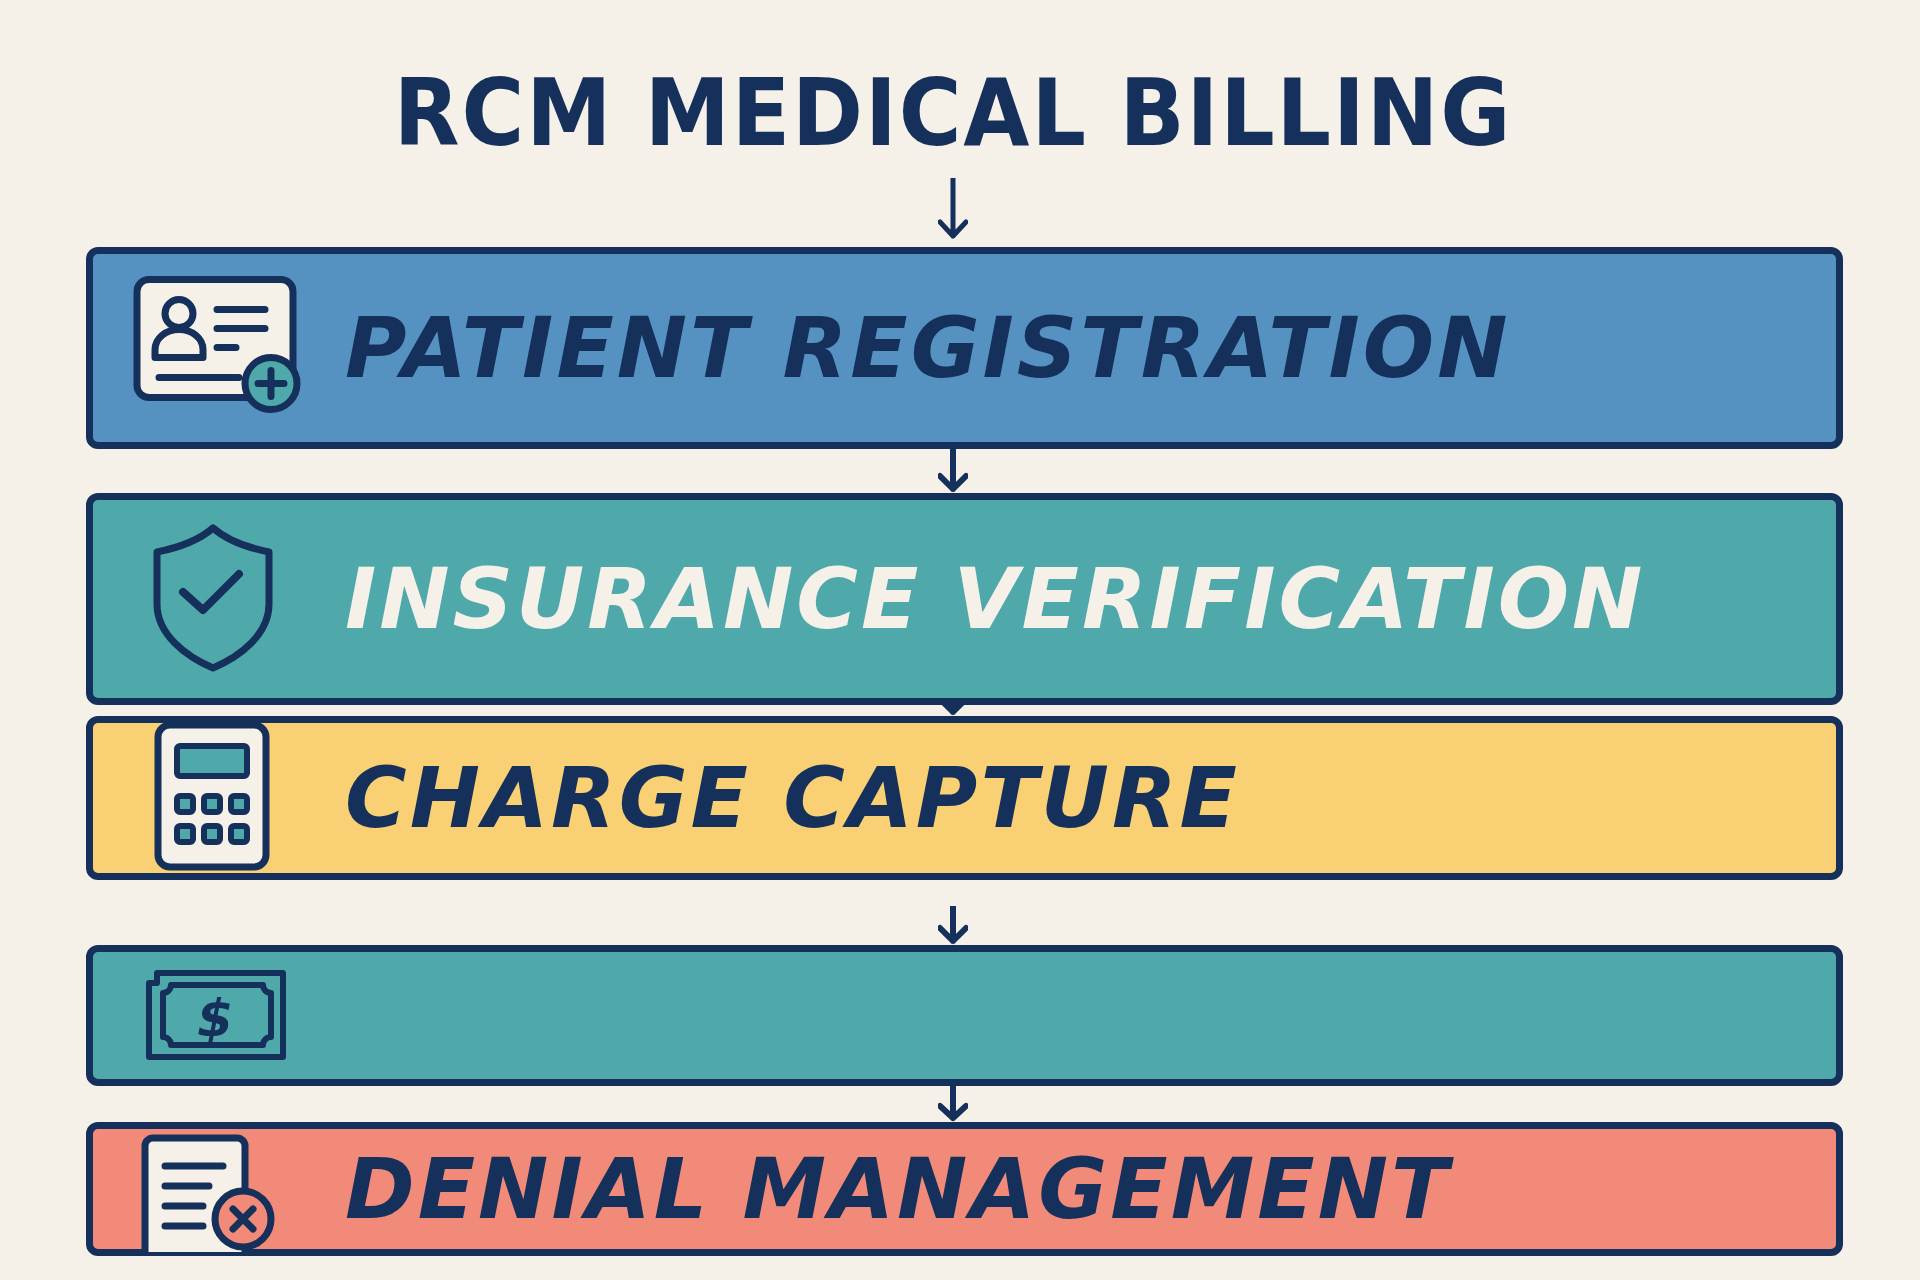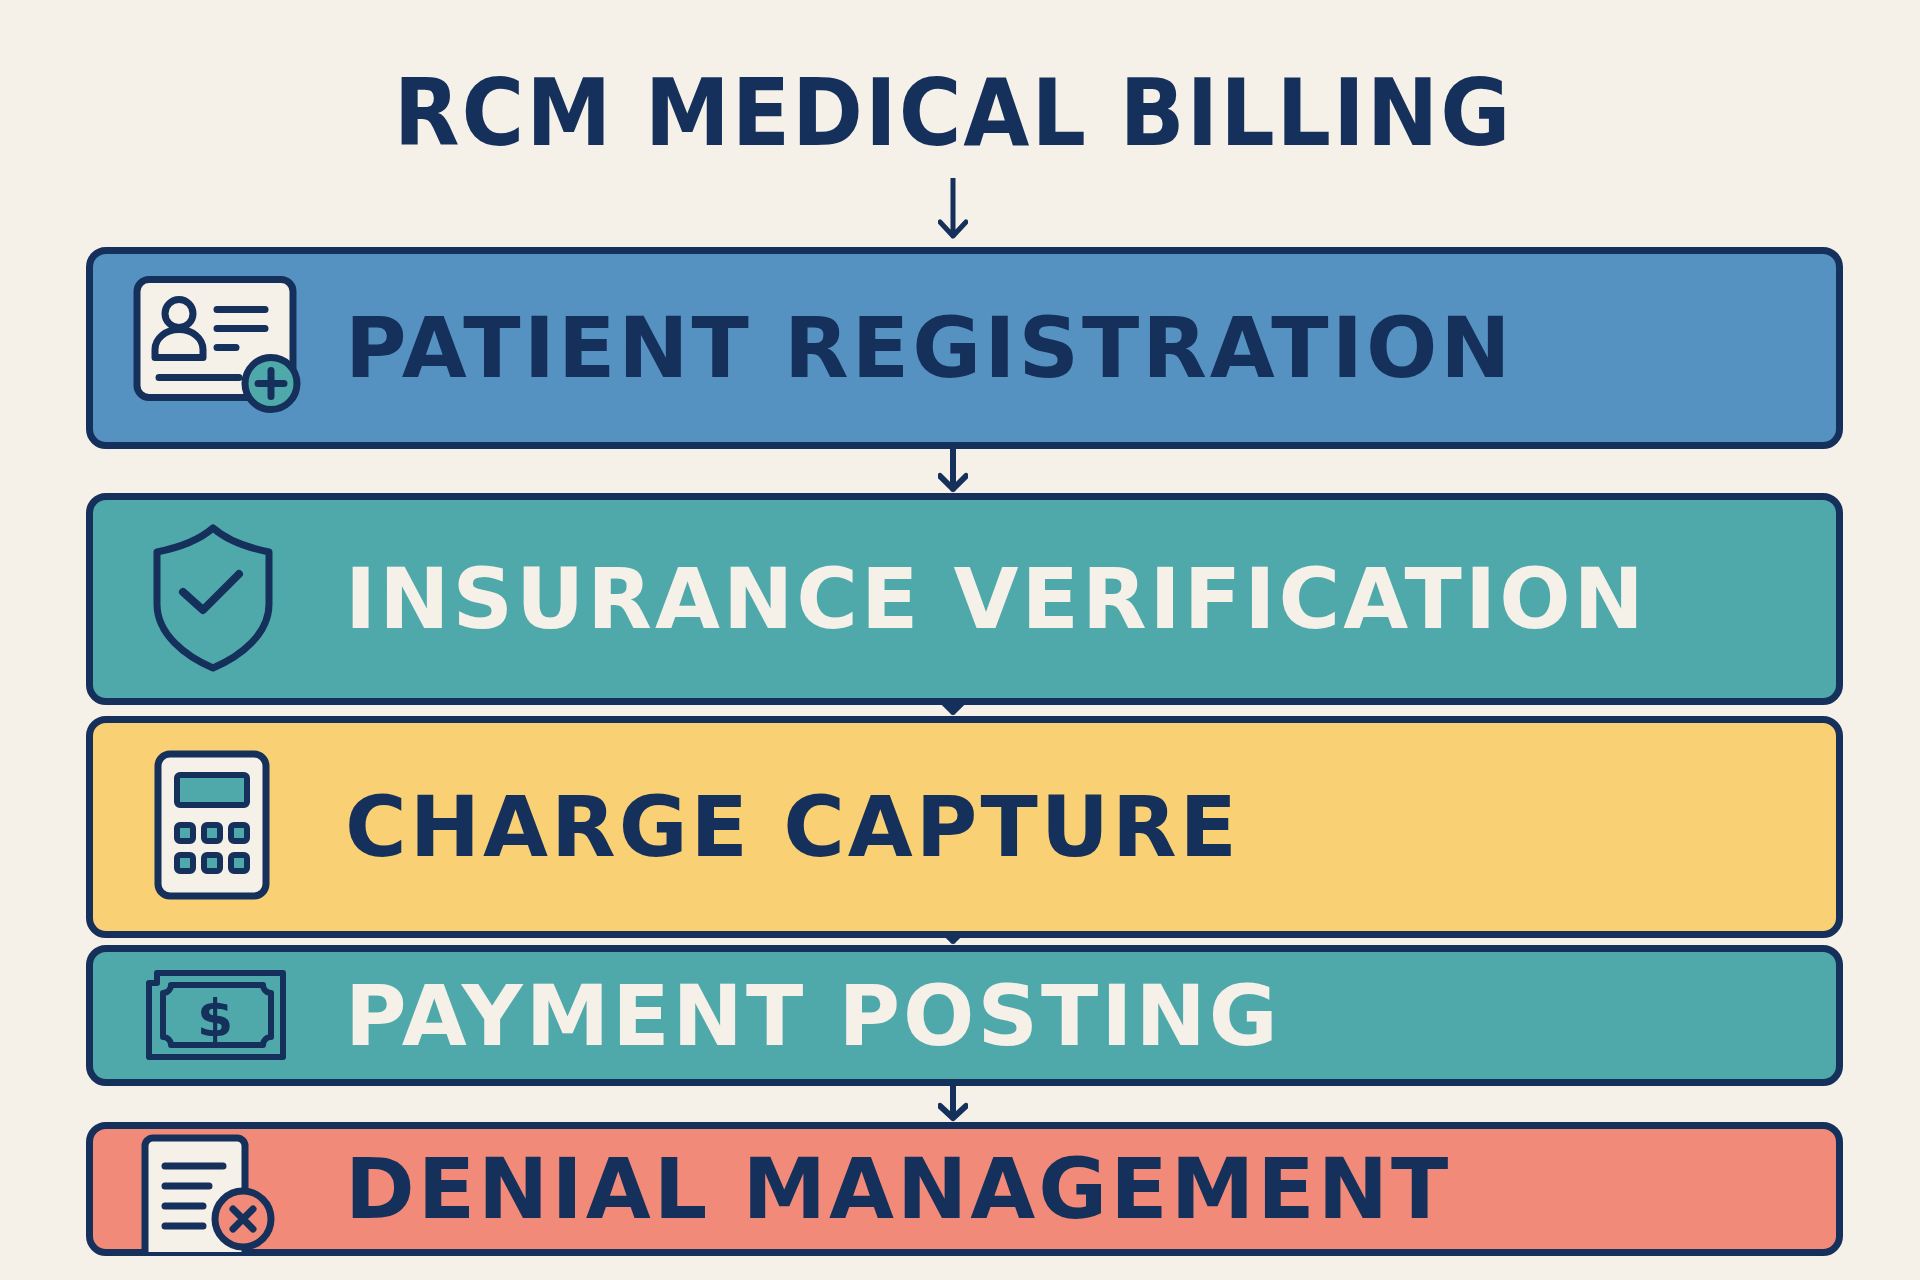--- a/index.html
+++ b/index.html
@@ -17,35 +17,36 @@
     transform:scaleX(0.93);
   }
   .arrow {
     position:absolute; left:938px; width:30px;
   }
   .arrow svg { display:block; }
   .step {
     position:absolute; left:86px; width:1757px;
     box-sizing:border-box;
     border:7px solid #15305A;
-    border-radius:20px;
+    border-radius:12px;
+    font-style:italic;
   }
   .step .icon {
     position:absolute; left:38px; top:50%;
     transform:translateY(-50%);
   }
   .step .label {
     position:absolute; left:252px; top:50%;
     transform:translateY(-50%);
     font-size:84px; font-weight:bold; letter-spacing:3px;
     line-height:1; white-space:nowrap;
   }
   .s1 { top:247px; height:202px; background:#5592C2; }
   .s2 { top:493px; height:212px; background:#4FA9AB; }
-  .s3 { top:716px; height:222px; background:#F9D174; }
+  .s3 { top:716px; height:164px; background:#F9D174; }
   .s4 { top:945px; height:141px; background:#4FA9AB; }
   .s5 { top:1122px; height:134px; background:#F28A7A; }
   .dark { color:#15305A; }
   .light { color:#F5F0E8; }
 </style>
 </head>
 <body>
 
 <div class="title">RCM MEDICAL BILLING</div>
 
@@ -122,21 +123,20 @@
 </div>
 
 <div class="step s4">
   <div class="icon" style="left:50px;">
     <svg width="145" height="98" viewBox="0 0 145 98">
       <path d="M14 8 H140 V92 H6 V18 H14 Z" fill="none" stroke="#15305A" stroke-width="6" stroke-linejoin="round"></path>
       <path d="M28 20 H120 a8 8 0 0 0 8 8 V72 a8 8 0 0 0 -8 8 H28 a8 8 0 0 0 -8 -8 V28 a8 8 0 0 0 8 -8 Z" fill="none" stroke="#15305A" stroke-width="6" stroke-linejoin="round"></path>
       <text x="72" y="71" text-anchor="middle" font-family="DejaVu Sans, sans-serif" font-size="52" font-weight="bold" fill="#15305A">$</text>
     </svg>
   </div>
-  <div class="label light">PAYMENT POSTING</div>
 </div>
 
 <div class="step s5">
   <div class="icon" style="left:46px; top:auto; bottom:-7px; transform:none;">
     <svg width="140" height="120" viewBox="0 0 140 120">
       <path d="M6 120 V14 a8 8 0 0 1 8 -8 H98 a8 8 0 0 1 8 8 V120" fill="#F5F0E8" stroke="#15305A" stroke-width="7"></path>
       <path d="M26 34 H84 M26 54 H70 M26 74 H64 M26 94 H64" stroke="#15305A" stroke-width="7" stroke-linecap="round"></path>
       <circle cx="104" cy="87" r="28" fill="#F28A7A" stroke="#15305A" stroke-width="7"></circle>
       <path d="M94 77 L114 97 M114 77 L94 97" stroke="#15305A" stroke-width="7" stroke-linecap="round"></path>
     </svg>

